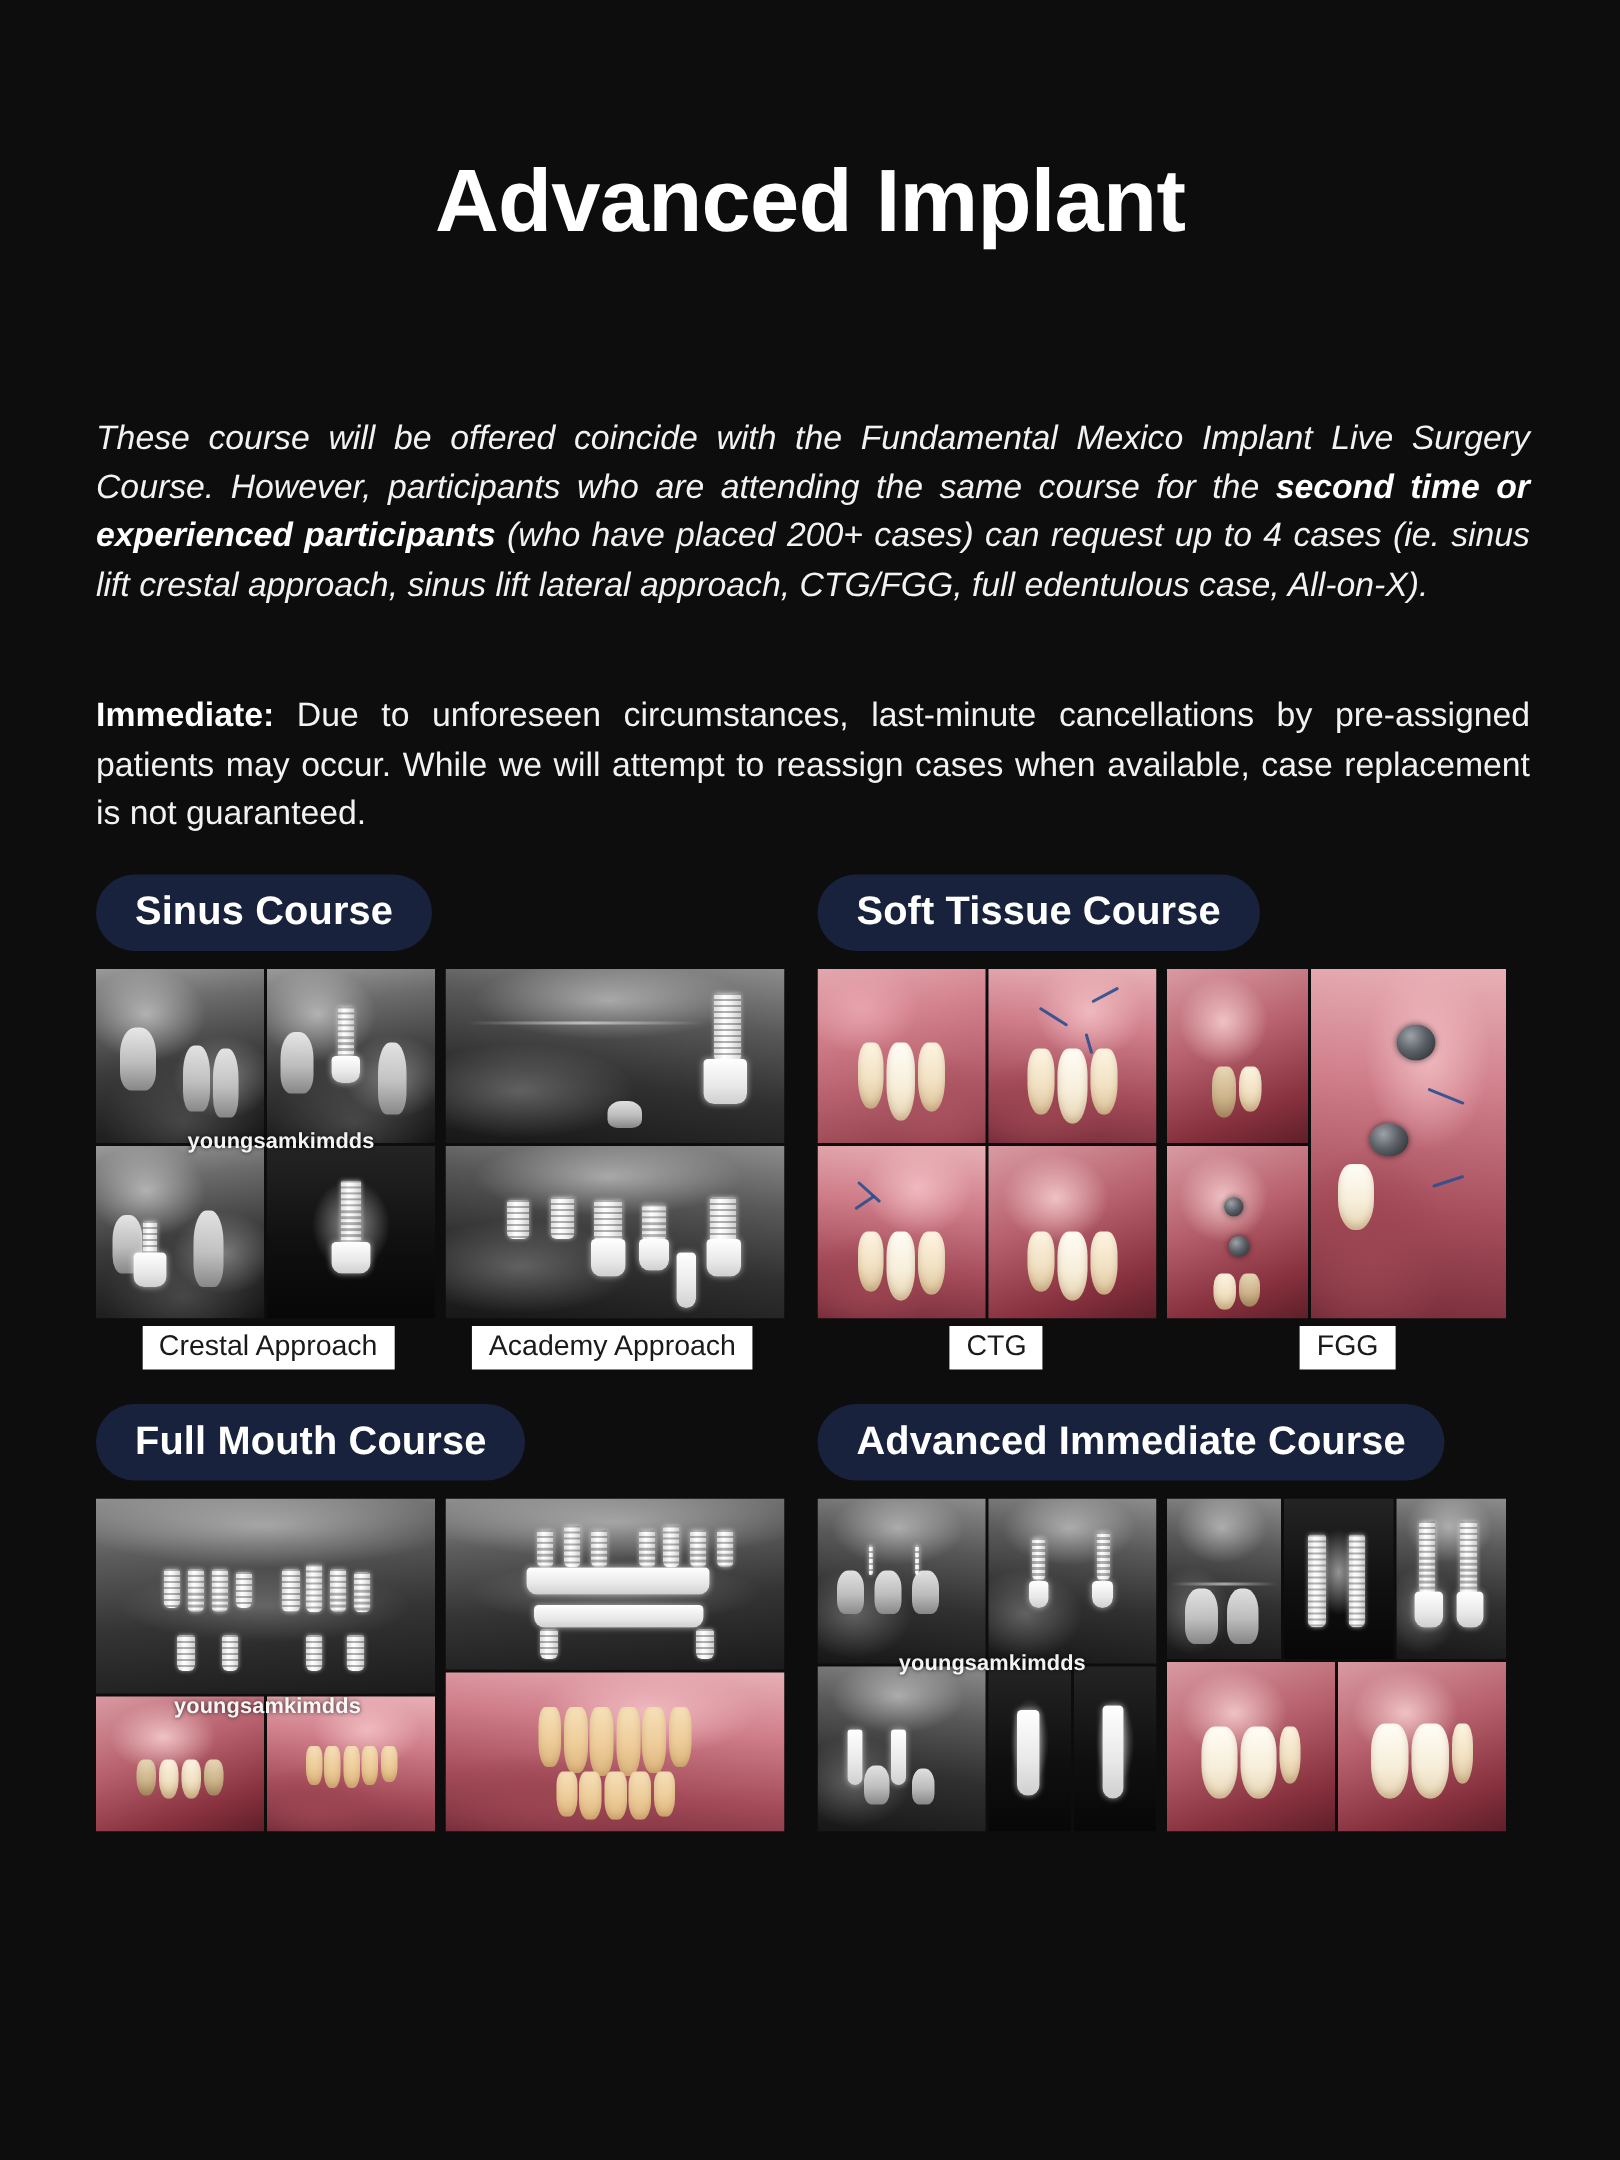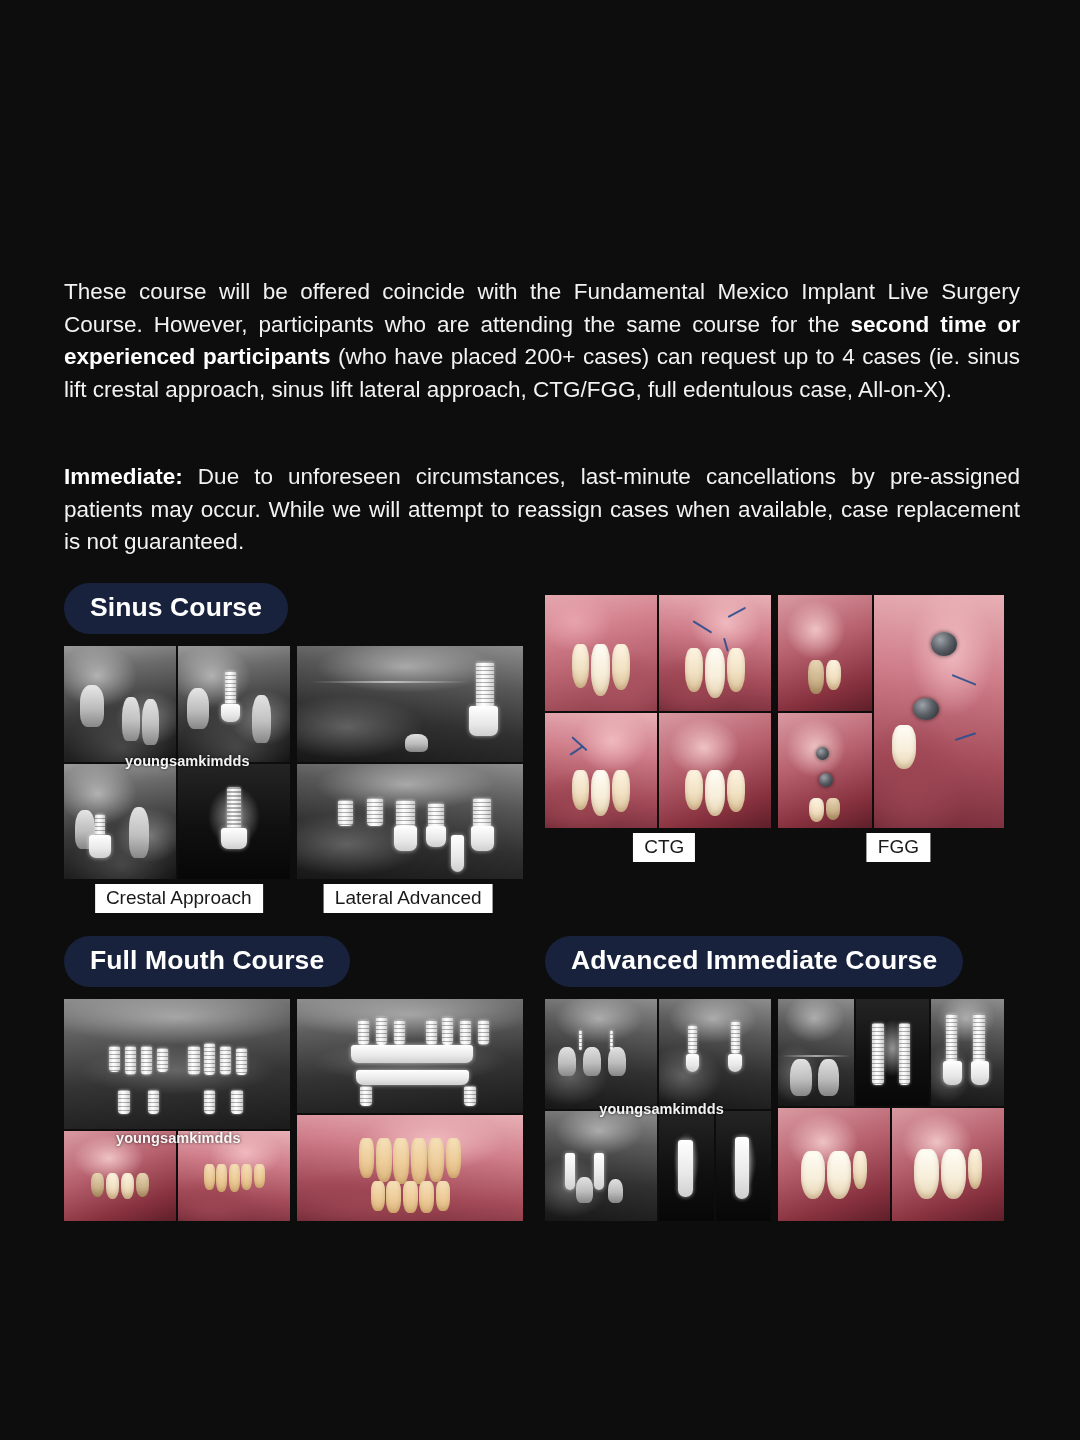--- a/index.html
+++ b/index.html
@@ -40,21 +40,21 @@
   .copy {
     position: absolute;
     left: 64px;
     width: 956px;
     font-size: 22.5px;
     line-height: 32.5px;
     color: #f2f2f2;
     text-align: justify;
     text-justify: inter-word;
   }
-  .copy.p1 { top: 276px; }
+  .copy.p1 { top: 276px; font-style: italic; }
   .copy.p2 { top: 461px; }
   .copy b { font-weight: 700; color: #ffffff; }
 
   
   .sections {
     position: absolute;
     top: 583px;
     left: 64px;
     width: 952px;
   }
@@ -245,20 +245,21 @@
     white-space: nowrap;
   }
   .brand b { font-weight: 700; letter-spacing: .8px; }
 </style>
 </head>
 <body>
 
 <div class="poster">
 
   <div class="title-block">
+    <div class="title-line">Advanced Implant</div>
   </div>
 
   <p class="copy p1"><span>These course will be offered coincide with the Fundamental Mexico Implant Live Surgery Course. However, participants who are attending the same course for the </span><b>second time or experienced participants</b><span> (who have placed 200+ cases) can request up to 4 cases (ie. sinus lift crestal approach, sinus lift lateral approach, CTG/FGG, full edentulous case, All-on-X).</span></p>
 
   <p class="copy p2"><b>Immediate:</b><span> Due to unforeseen circumstances, last-minute cancellations by pre-assigned patients may occur. While we will attempt to reassign cases when available, case replacement is not guaranteed.</span></p>
 
   <div class="sections">
 
     <div class="row">
 
@@ -312,25 +313,26 @@
                 <div class="fix" style="left:78%;top:30%;width:8%;height:26%"></div>
                 <div class="crown" style="left:77%;top:54%;width:10%;height:22%"></div>
                 <div class="crown" style="left:68%;top:62%;width:6%;height:32%"></div>
               </div>
             </div>
           </div>
         </div>
 
         <div class="captions">
           <span class="cap" style="left:25%">Crestal Approach</span>
-          <span class="cap" style="left:75%">Lateral Advanced</span>
+          <span class="cap" style="left:75%">Academy Approach</span>
         </div>
       </div>
 
       <div class="col">
+        <div class="pill">Soft Tissue Course</div>
 
         <div class="gallery">
 
           <div class="half">
             <div class="q2x2">
               <div class="tile oral">
                 <div class="teethrow" style="top:42%">
                   <div class="t" style="width:17px;height:44px"></div>
                   <div class="t bright" style="width:19px;height:52px"></div>
                   <div class="t" style="width:18px;height:46px"></div>

